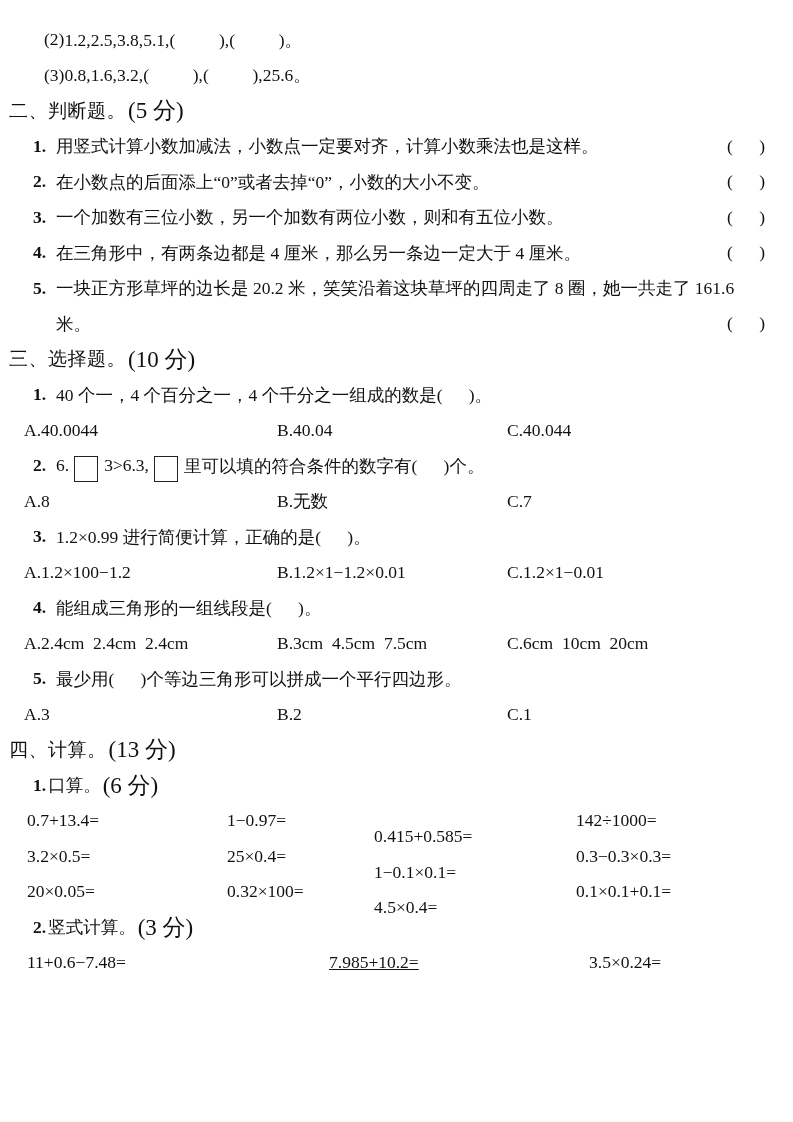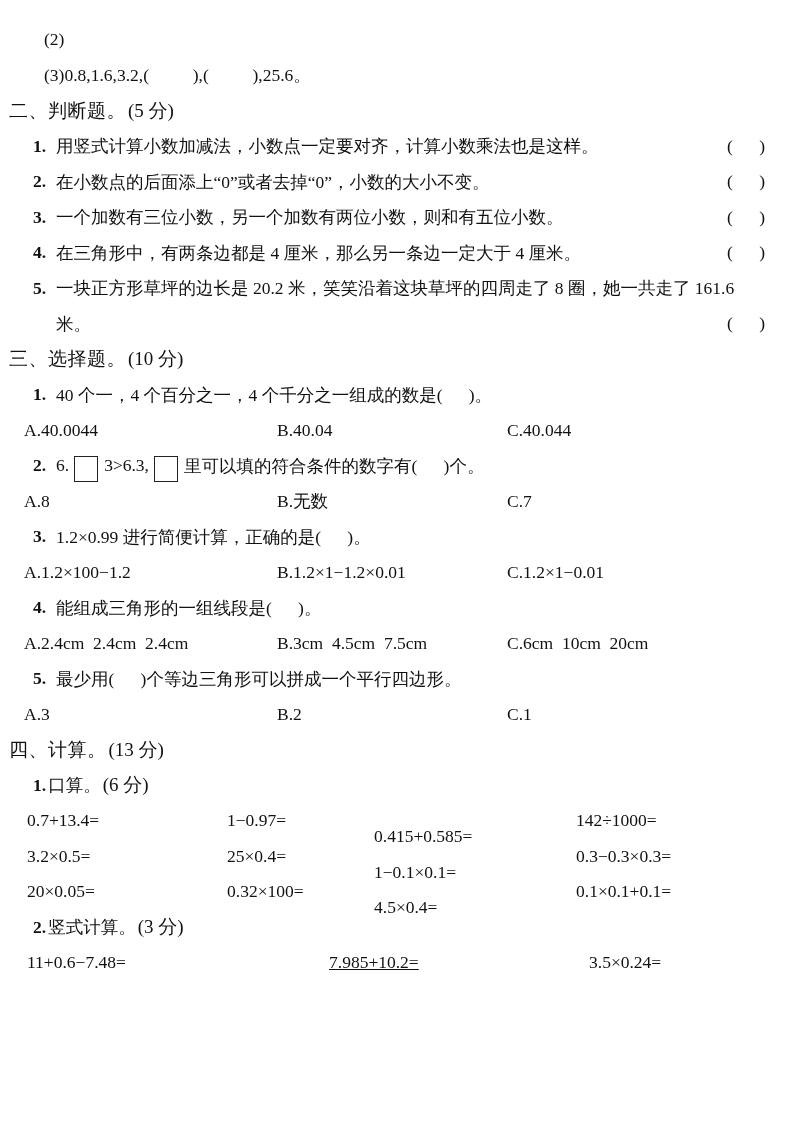--- a/index.html
+++ b/index.html
@@ -13,21 +13,21 @@
   [data-bind]{white-space:pre-wrap;}
   .ind-intro{padding-left:44px;}
   .ind-item{padding-left:33px;}
   .ind-opts{padding-left:24px;}
   .ind-oral{padding-left:27px;}
   .heading{padding-left:9px;}
   .h-title{
     font-family:"Liberation Sans","DejaVu Sans",sans-serif;
     font-weight:normal;font-size:19px;letter-spacing:0.5px;
   }
-  .h-score{font-size:19px;margin-left:2px;}
+  .h-score{font-size:23px;margin-left:2px;}
   .qnum{font-weight:bold;width:23px;flex:0 0 auto;}
   .qnum-sub{font-weight:bold;flex:0 0 auto;margin-right:2px;}
   .grow{flex:1 1 auto;}
   .bracket{margin-left:auto;flex:0 0 auto;}
   .col-a{width:253px;flex:0 0 auto;}
   .col-b{width:230px;flex:0 0 auto;}
   .col-c{flex:1 1 auto;}
   .ocol-1{width:200px;flex:0 0 auto;}
   .ocol-2{width:147px;flex:0 0 auto;}
   .ocol-3{width:202px;flex:0 0 auto;margin-top:32px;}
@@ -41,20 +41,21 @@
     transform:translateY(3px);background:#fff;
   }
 </style>
 </head>
 <body>
 
 <div class="page">
 
   <div class="line ind-intro">
     <span data-bind="intro.line2.num">(2)</span>
+      <span data-bind="intro.line2.text">1.2,2.5,3.8,5.1,(          ),(          )。</span>
   </div>
   <div class="line ind-intro">
     <span data-bind="intro.line3.num">(3)</span>
       <span data-bind="intro.line3.text">0.8,1.6,3.2,(          ),(          ),25.6。</span>
   </div>
 
   <div class="line heading">
     <span class="h-title" data-bind="section2.title">二、判断题。</span>
       <span class="h-score" data-bind="section2.score">(5 分)</span>
   </div>

